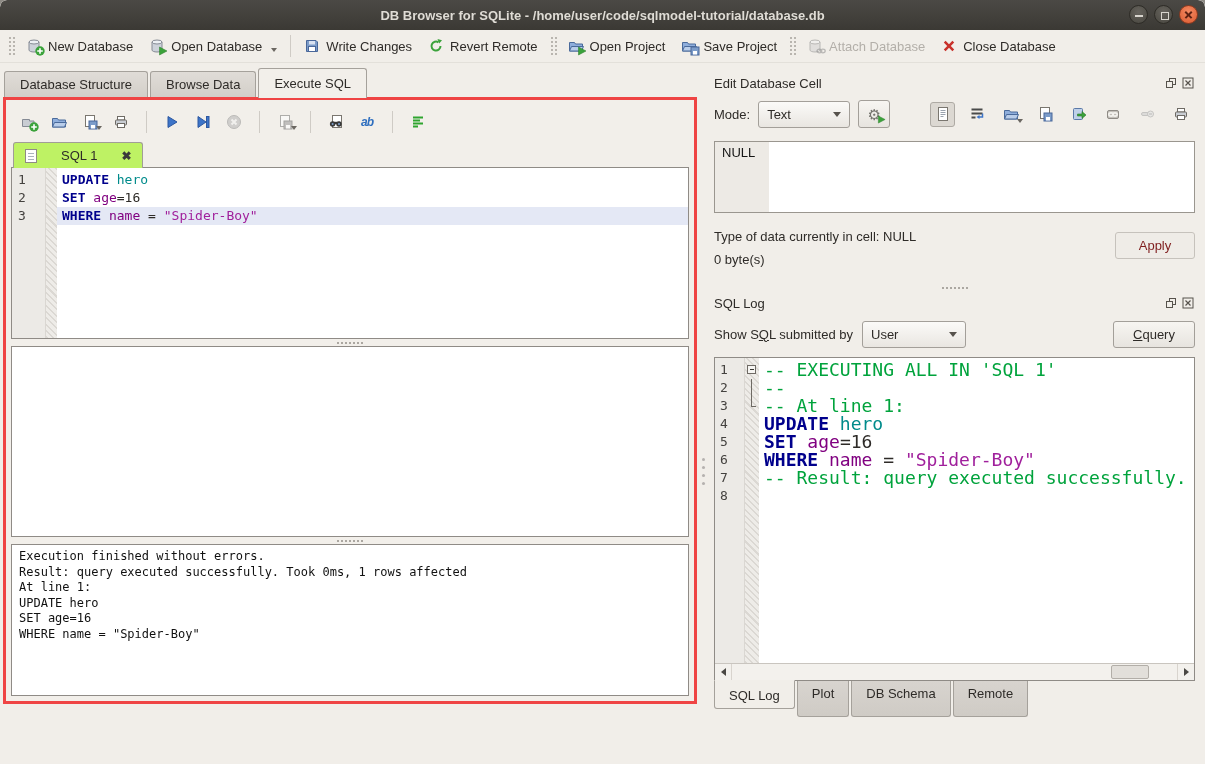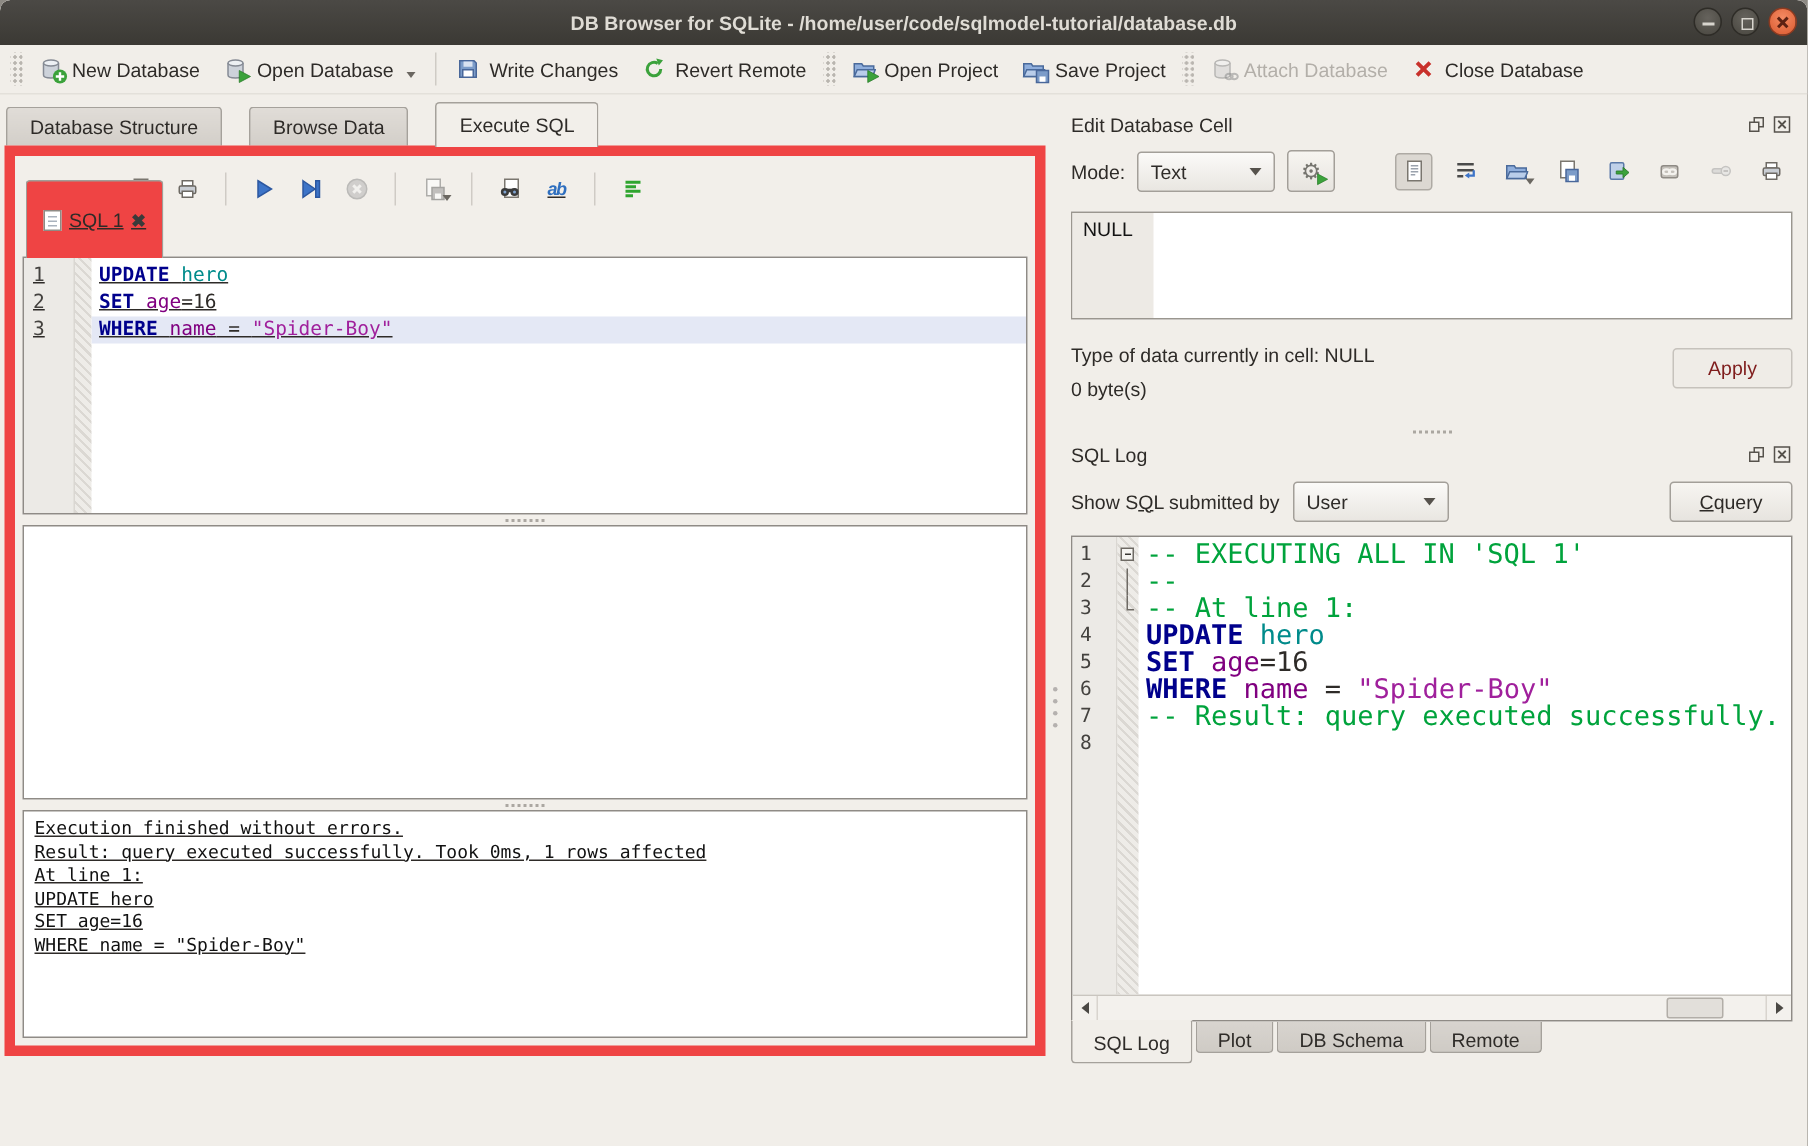--- a/index.html
+++ b/index.html
@@ -38,31 +38,31 @@
   .icw.gray svg{filter:grayscale(1) opacity(.55);}
   .dd-caret{width:0;height:0;border-left:3.5px solid transparent;border-right:3.5px solid transparent;
     border-top:4px solid #6B6761;margin-left:3px;align-self:flex-end;margin-bottom:2px;}
   
   .main{display:flex;height:648px;}
   .left{width:700px;display:flex;flex-direction:column;padding-top:5px;}
   .right{width:505px;display:flex;flex-direction:column;padding:10px 10px 0 14px;position:relative;}
   
   .main-tabs{display:flex;align-items:flex-end;padding-left:4px;height:30px;}
   .mtab{padding:5px 15px 5px 15px;background:linear-gradient(#E0DCD7,#D2CEC8);border:1px solid #A5A19B;
-    border-bottom:none;margin-right:18px;border-radius:3px 3px 0 0;height:27px;cursor:pointer;}
+    border-bottom:none;margin-right:2px;border-radius:3px 3px 0 0;height:27px;cursor:pointer;}
   .mtab.active{background:#F2EFEA;height:30px;position:relative;z-index:3;padding-top:7px;}
-  .left-frame{flex:1;margin:0 3px 6px 3px;border:7px solid #ef4444;background:#F2EFEA;
-    position:relative;top:-1px;display:flex;flex-direction:column;padding:5px;z-index:2;text-decoration:underline;}
+  .left-frame{flex:1;margin:0 3px 6px 3px;border:3px solid #ef4444;background:#F2EFEA;
+    position:relative;top:-1px;display:flex;flex-direction:column;padding:5px;z-index:2;}
   
   .sqltoolbar{height:34px;display:flex;align-items:center;gap:9px;padding:0 6px;flex:none;}
   .sbtn{width:22px;height:22px;display:flex;align-items:center;justify-content:center;border-radius:3px;cursor:pointer;position:relative;}
   .ab-ic{font-weight:bold;font-style:italic;color:#2F6FBF;font-size:12px;letter-spacing:-1px;}
   
   .sqltabs{height:29px;display:flex;align-items:flex-end;padding-left:2px;flex:none;}
-  .sqltab{display:flex;align-items:center;gap:5px;padding:18px 11px;background:#ef4444;
+  .sqltab{display:flex;align-items:center;gap:24px;padding:5px 11px;background:#bef264;
     border:1px solid #A19D97;border-bottom:none;border-radius:3px 3px 0 0;position:relative;z-index:2;cursor:pointer;}
   .sqltab .x{font-size:12px;font-weight:bold;color:#3A3A3A;cursor:pointer;}
   .doc-mini{width:12px;height:14px;background:#FFF;border:1px solid #8F8B85;position:relative;}
   .doc-mini::after{content:"";position:absolute;left:2px;top:3px;width:6px;height:1px;background:#A9B2BD;box-shadow:0 3px 0 #A9B2BD,0 6px 0 #A9B2BD;}
   
   .editor{height:172px;border:1px solid #8F8B86;background:#FFF;display:flex;margin-top:-1px;flex:none;overflow:hidden;}
   .gutter{width:34px;background:#ECEAE6;border-right:1px solid #DAD7D2;padding-top:3px;
     font-family:"DejaVu Sans Mono",monospace;font-size:13px;color:#44423F;text-align:left;}
   .gutter .gn{height:18px;line-height:18px;padding-left:6px;}
   .hatch{width:11px;background-image:repeating-linear-gradient(45deg,#DBD8D3 0 1.5px,#EEECE8 1.5px 4.5px);}
@@ -131,21 +131,21 @@
   .hscroll{height:17px;border-top:1px solid #C9C5BF;background:#F3F1ED;display:flex;align-items:stretch;flex:none;}
   .harr{width:17px;display:flex;align-items:center;justify-content:center;border-right:1px solid #D8D4CE;cursor:pointer;}
   .harr.r{border-right:none;border-left:1px solid #D8D4CE;}
   .tri-l{width:0;height:0;border-top:4px solid transparent;border-bottom:4px solid transparent;border-right:5px solid #4A4844;}
   .tri-r{width:0;height:0;border-top:4px solid transparent;border-bottom:4px solid transparent;border-left:5px solid #4A4844;}
   .htrack{flex:1;position:relative;}
   .hthumb{position:absolute;right:28px;top:1px;bottom:1px;width:38px;background:#E2DFDA;border:1px solid #B2AEA8;border-radius:2px;cursor:pointer;}
   
   .bottom-tabs{height:30px;display:flex;align-items:flex-start;padding-top:0;flex:none;}
   .btab{padding:5px 14px;background:linear-gradient(#D8D4CF,#CFCBC5);border:1px solid #A5A19B;border-top:none;
-    margin-right:2px;border-radius:0 0 3px 3px;cursor:pointer;height:21px;}
+    margin-right:2px;border-radius:0 0 3px 3px;cursor:pointer;height:36px;}
   .btab.active{background:#F1EEE9;height:29px;position:relative;z-index:2;margin-top:-1px;padding-top:7px;border-top:1px solid #F1EEE9;}
   
   .statusbar{height:28px;display:flex;align-items:center;justify-content:flex-end;padding-right:20px;position:relative;}
   .enc{color:#B5B1AB;}
   .szgrip{position:absolute;right:2px;bottom:2px;width:12px;height:12px;
     background-image:radial-gradient(circle,#B9B5AF 1px,transparent 1.3px);background-size:4px 4px;cursor:nwse-resize;}
 </style>
 </head>
 <body>
 

